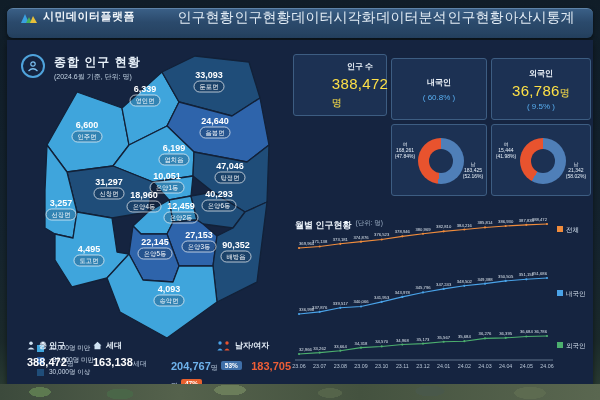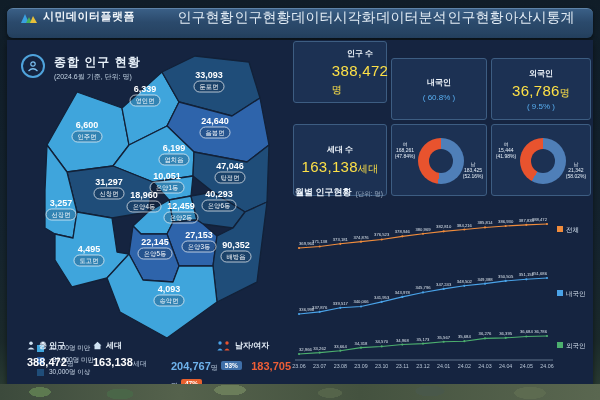--- a/index.html
+++ b/index.html
@@ -61,21 +61,21 @@
     display:flex;flex-direction:column;align-items:center;justify-content:center;}
   .card-title{font-size:8px;font-weight:bold;color:#f0f6fc;margin-bottom:3px;}
   .card-val{font-size:15px;color:#fde047;letter-spacing:.3px;}
   .card-val .u{font-size:10px;}
   .card-sub{font-size:8px;color:#58aef0;margin-top:2px;}
   .donut-card{position:absolute;background:#1c3153;border:1px solid #3d5d82;border-radius:3px;}
   .donut{position:absolute;border-radius:50%;width:46px;height:46px;}
   .donut .hole{position:absolute;left:11px;top:11px;width:24px;height:24px;border-radius:50%;background:#1c3153;}
   .dlab{position:absolute;font-size:5px;line-height:6px;color:#e9f1f9;text-align:center;}
   
-  .chart-head{position:absolute;left:295px;top:186px;display:flex;align-items:flex-end;gap:4px;}
+  .chart-head{position:absolute;left:295px;top:219px;display:flex;align-items:flex-start;gap:4px;}
   .chart-title{font-size:9px;font-weight:bold;color:#eef5fc;}
   .chart-unit{font-size:6.5px;color:#9db0c6;}
   .chart-box{position:absolute;left:291px;top:214px;width:302px;height:162px;}
 </style>
 </head>
 <body>
 
 <div class="nav">
   <div class="logo">
     <svg width="16" height="14" viewBox="0 0 16 14">
@@ -266,38 +266,34 @@
         </svg>
         <span>남자/여자</span>
       </div>
       <div>
         <span class="lf-val blue"><span>204,767</span><span class="lf-unit">명</span></span><span class="badge b-blue">53%</span>
         <span class="lf-val orange" style="margin-left:5px;"><span>183,705</span><span class="lf-unit">명</span></span><span class="badge b-orange">47%</span>
       </div>
     </div>
   </div>
 
-  <div class="card" style="left:286px;top:1px;width:94px;height:62px;padding-left:40px;">
+  <div class="card" style="left:286px;top:14px;width:94px;height:62px;padding-left:40px;">
     <div class="card-title">인구 수</div>
     <div class="card-val"><span>388,472</span><span class="u">명</span></div>
   </div>
   <div class="card" style="left:384px;top:18px;width:96px;height:62px;">
     <div class="card-title">내국인</div>
     <div class="card-sub">( 60.8% )</div>
   </div>
   <div class="card" style="left:484px;top:18px;width:100px;height:62px;">
     <div class="card-title">외국인</div>
     <div class="card-val"><span>36,786</span><span class="u">명</span></div>
     <div class="card-sub">( 9.5% )</div>
   </div>
 
-  <div class="card" style="left:286px;top:84px;width:94px;height:72px;">
-    <div class="card-title">세대 수</div>
-    <div class="card-val"><span>163,138</span><span class="u">세대</span></div>
-  </div>
 
   <div class="donut-card" style="left:384px;top:84px;width:96px;height:72px;">
     <div class="donut" style="left: 26px; top: 13px; background: conic-gradient(rgb(79, 127, 184) 0deg, rgb(79, 127, 184) 52.16%, rgb(232, 83, 46) 52.16%, rgb(232, 83, 46) 100%);">
         <div class="hole"></div>
       </div>
     <div class="dlab" style="left:0px;top:16px;width:26px;">
       <div>여</div>
         <div>168,261</div>
         <div>(47.84%)</div>
     </div>

